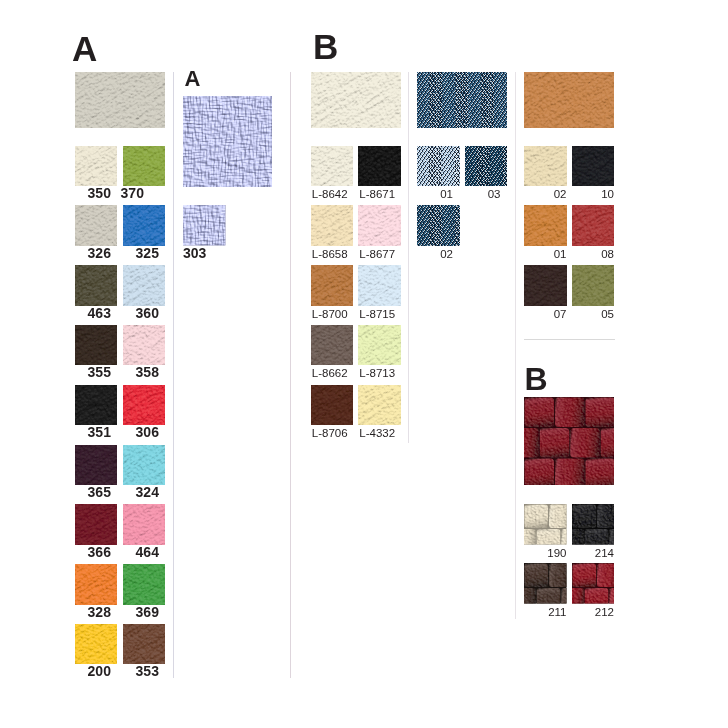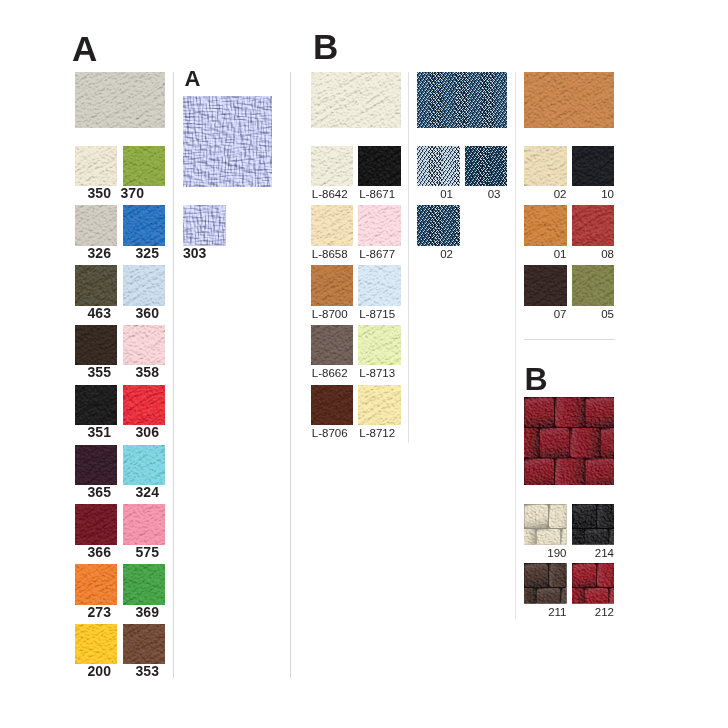--- a/index.html
+++ b/index.html
@@ -862,29 +862,29 @@
       </svg>
     </div>
     <div class="lbl ctr bold" style="left:78px;top:546.8px;width:42.5px">366</div>
     <div class="sw" style="left:122.5px;top:504.29999999999995px;width:42.5px;height:40.5px">
       <svg width="42.5" height="40.5" viewBox="0 0 42.5 40.5">
         <g transform="rotate(-33 21.25 20.25)">
           <rect x="-39" y="-39" width="120.5" height="118.5" fill="#f492ab" filter="url(#f-leather-0)"></rect>
         </g>
       </svg>
     </div>
-    <div class="lbl ctr bold" style="left:126px;top:546.8px;width:42.5px">575</div>
+    <div class="lbl ctr bold" style="left:126px;top:546.8px;width:42.5px">464</div>
     <div class="sw" style="left:74.5px;top:564.0999999999999px;width:42.5px;height:40.5px">
       <svg width="42.5" height="40.5" viewBox="0 0 42.5 40.5">
         <g transform="rotate(-33 21.25 20.25)">
           <rect x="-39" y="-39" width="120.5" height="118.5" fill="#f07b1a" filter="url(#f-leather-1)"></rect>
         </g>
       </svg>
     </div>
-    <div class="lbl ctr bold" style="left:78px;top:606.5999999999999px;width:42.5px">273</div>
+    <div class="lbl ctr bold" style="left:78px;top:606.5999999999999px;width:42.5px">328</div>
     <div class="sw" style="left:122.5px;top:564.0999999999999px;width:42.5px;height:40.5px">
       <svg width="42.5" height="40.5" viewBox="0 0 42.5 40.5">
         <g transform="rotate(-33 21.25 20.25)">
           <rect x="-39" y="-39" width="120.5" height="118.5" fill="#3aa03c" filter="url(#f-leather-2)"></rect>
         </g>
       </svg>
     </div>
     <div class="lbl ctr bold" style="left:126px;top:606.5999999999999px;width:42.5px">369</div>
     <div class="sw" style="left:74.5px;top:623.9px;width:42.5px;height:40.5px">
       <svg width="42.5" height="40.5" viewBox="0 0 42.5 40.5">
@@ -993,21 +993,21 @@
       </svg>
     </div>
     <div class="lbl ctr " style="left:308.5px;top:428.2px;width:42.5px">L-8706</div>
     <div class="sw" style="left:358px;top:384.7px;width:42.5px;height:40.5px">
       <svg width="42.5" height="40.5" viewBox="0 0 42.5 40.5">
         <g transform="rotate(-33 21.25 20.25)">
           <rect x="-39" y="-39" width="120.5" height="118.5" fill="#f6e7a8" filter="url(#f-leather-6)"></rect>
         </g>
       </svg>
     </div>
-    <div class="lbl ctr " style="left:356px;top:428.2px;width:42.5px">L-8712</div>
+    <div class="lbl ctr " style="left:356px;top:428.2px;width:42.5px">L-4332</div>
     <div class="sw" style="left:417px;top:72px;width:90px;height:56px">
       <div class="dn" style="background:#376587">
         <div class="dn-a"></div>
         <div class="dn-b"></div>
       </div>
     </div>
     <div class="sw" style="left:417px;top:145.5px;width:42.5px;height:40.5px">
       <div class="dn" style="background:#b4cde3">
         <div class="dn-a"></div>
         <div class="dn-b"></div>

